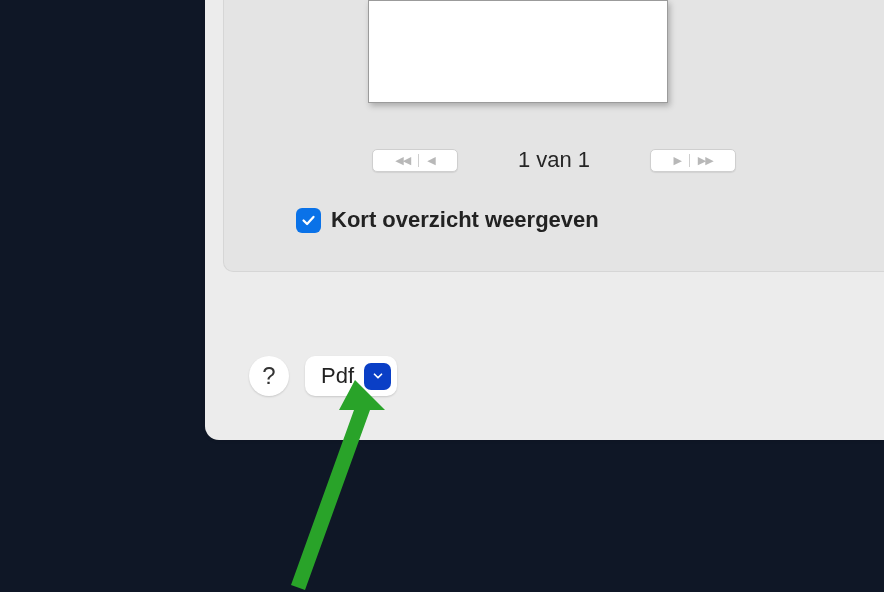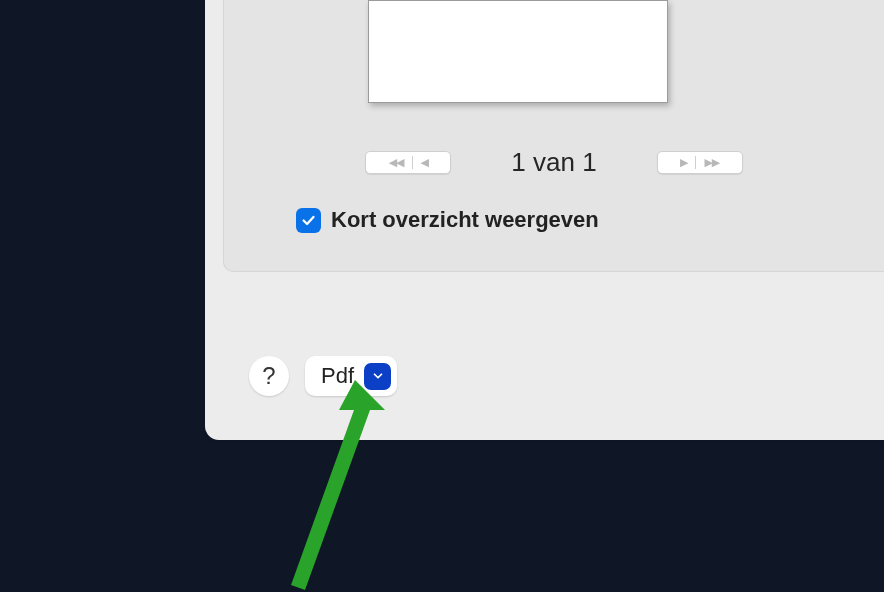--- a/index.html
+++ b/index.html
@@ -72,21 +72,21 @@
     }
     .pager-arrow {
       display: inline-flex;
       align-items: center;
       gap: -2px;
       color: #b8b8b8;
       font-size: 11px;
       letter-spacing: -1px;
     }
     .page-text {
-      font-size: 26px;
+      font-size: 22px;
       color: #262626;
     }
     .checkbox-row {
       position: absolute;
       top: 207px;
       left: 72px;
       display: flex;
       align-items: center;
       gap: 10px;
       font-weight: bold;

